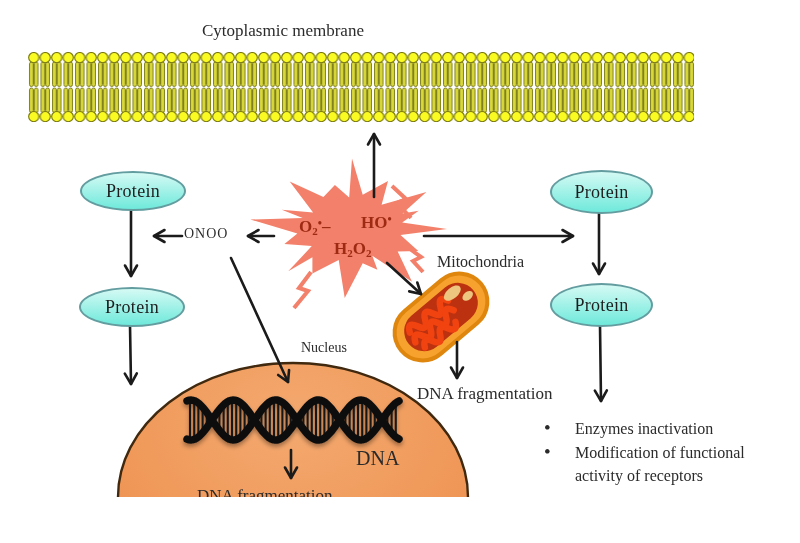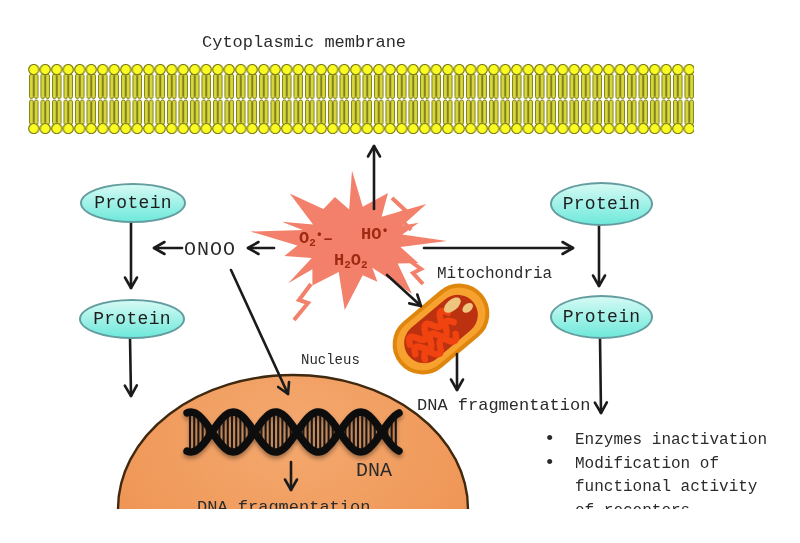--- a/index.html
+++ b/index.html
@@ -8,21 +8,21 @@
     --mem-tail:#D9D93B; --mem-tail-stroke:#6E6E08;
     --protein-top:#D4FAF4; --protein-bottom:#6FE9DB; --protein-stroke:#649DA0;
     --nucleus-light:#F4A96F; --nucleus-dark:#EC8C49; --nucleus-stroke:#40290F;
     --mito-outer:#F7A22E; --mito-outer-stroke:#DE860D; --mito-inner:#BC3110;
     --mito-crista:#F1430F; --mito-blob:#EDC57F;
     --arrow:#1B1B1B; --text:#2B2B2B; --watermark:#F5A38B;
   }
   html,body{margin:0;padding:0;background:#fff;}
   .stage{
     position:relative; width:800px; height:497px; overflow:hidden; background:#fff;
-    font-family:Liberation Mono, monospace; color:var(--text);margin-top:12px;
+    font-family:Liberation Serif, serif; color:var(--text);
   }
   .stage svg{position:absolute;left:0;top:0;}
   .lbl{position:absolute; white-space:nowrap; color:var(--text);}
   .mem-head{fill:var(--mem-head); stroke:var(--mem-head-stroke); stroke-width:1.1;}
   .mem-tail{fill:var(--mem-tail); stroke:var(--mem-tail-stroke); stroke-width:0.9;}
   .arrow{stroke:var(--arrow); stroke-width:2.6; fill:none; stroke-linecap:round;}
   .arrowhead{stroke:var(--arrow); fill:none;}
   .burst-fill{fill:var(--burst);}
   .bolt{stroke:var(--burst); stroke-width:4; fill:none; stroke-linejoin:miter;}
   .nucleus-ellipse{stroke:var(--nucleus-stroke); stroke-width:2.4;}
@@ -159,21 +159,21 @@
       <line class="arrow" marker-end="url(#ah)" x1="387" y1="263" x2="421" y2="294"></line>
       <line class="arrow" marker-end="url(#ah)" x1="231" y1="258" x2="288" y2="382"></line>
       <line class="arrow" marker-end="url(#ah)" x1="457" y1="342" x2="457" y2="378"></line>
       <line class="arrow" marker-end="url(#ah)" x1="291" y1="450" x2="291" y2="478"></line>
     </g>
   </svg>
 
   <div class="lbl" style="left:202px; top:21px; font-size:17px;">Cytoplasmic membrane</div>
 
 
-  <div class="lbl" style="left:184px; top:226px; font-size:20px; letter-spacing:1px;">ONOO</div>
+  <div class="lbl" style="left:184px; top:226px; font-size:14px; letter-spacing:1px;">ONOO</div>
 
   <div class="chem" style="left:299px; top:216px;"><span>O</span><sub>2</sub><sup>•</sup><span>–</span></div>
 
   <div class="chem" style="left:361px; top:212px;"><span>HO</span><sup>•</sup></div>
 
   <div class="chem" style="left:334px; top:239px;"><span>H</span><sub>2</sub><span>O</span><sub>2</sub></div>
 
   <div class="protein-node" style="left:80px; top:171px; width:102px; height:36px;">Protein</div>
   <div class="protein-node" style="left:79px; top:287px; width:102px; height:36px;">Protein</div>
   <div class="protein-node" style="left:550px; top:170px; width:99px; height:40px;">Protein</div>

